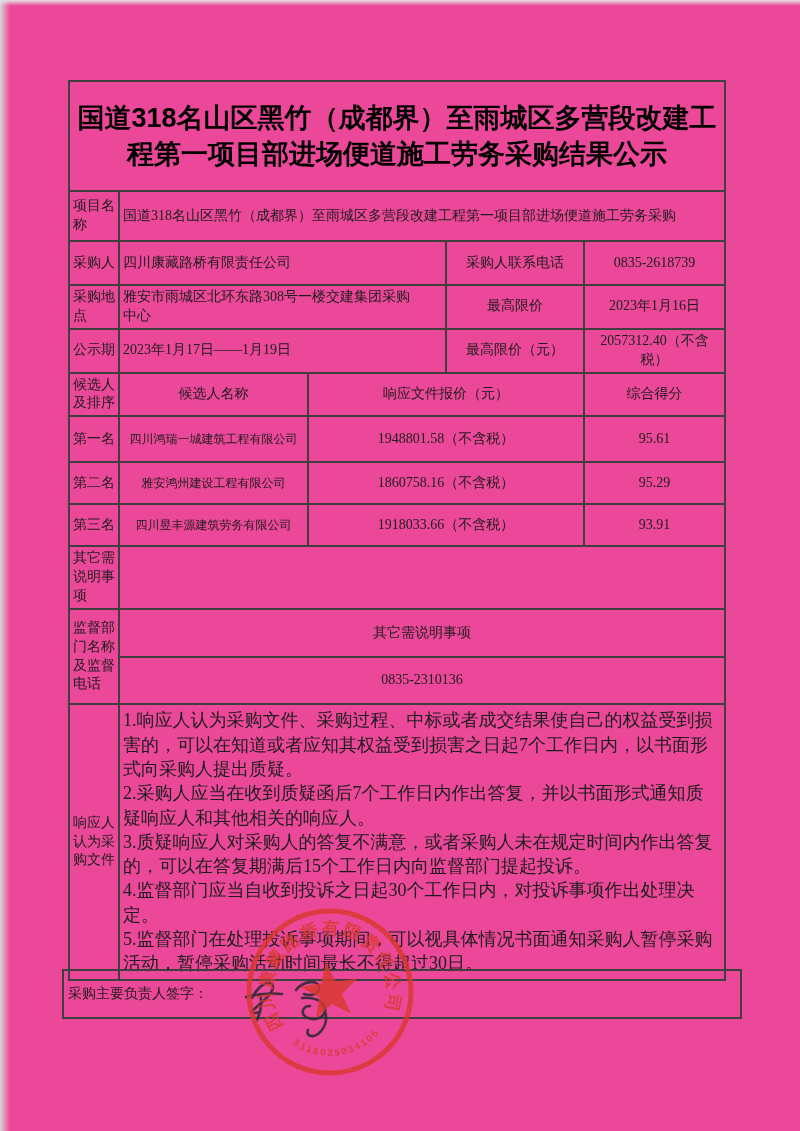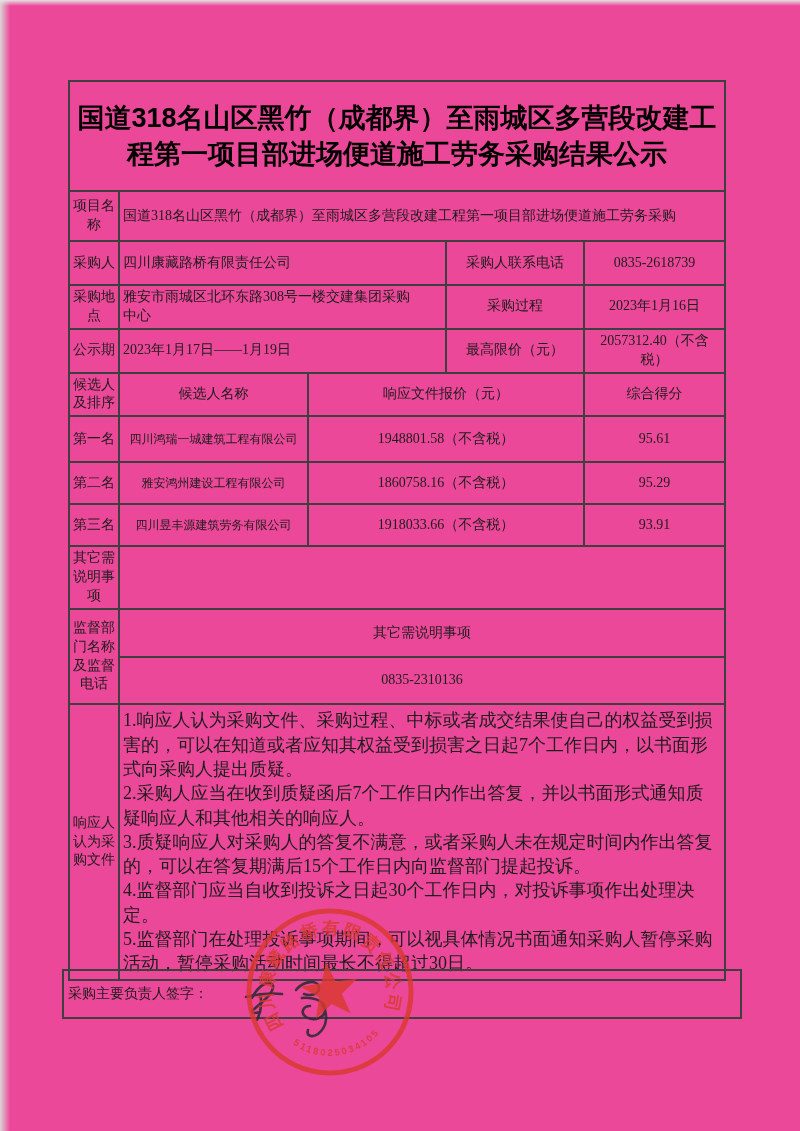--- a/index.html
+++ b/index.html
@@ -29,21 +29,21 @@
     vertical-align:middle;
     padding:2px 3px;
     line-height:1.35;
     word-break:break-all;
   }
   td.title-cell{
     text-align:center;font-weight:bold;font-size:27px;line-height:1.45;
     padding:6px 2px;color:#000;
     font-family:"Liberation Sans","DejaVu Sans",sans-serif;
   }
-  td.lbl{text-align:center;border-radius:17px;}
+  td.lbl{text-align:left;border-radius:17px;}
   td.ctr{text-align:center;margin-left:28px;}
   td.val{text-align:left;padding-left:6px;}
   td.small-name{font-size:12px;text-align:center;}
   .loc-wrap{display:inline-block;max-width:296px;}
   td.objection-cell{
     text-align:left;padding:10px 6px;line-height:1.6;
     white-space:pre-line;font-size:18px;vertical-align:middle;
   }
   .sign-box{
     position:absolute;left:62px;top:969px;width:676px;height:46px;
@@ -86,21 +86,21 @@
     </tr>
     <tr style="height:44px">
       <td class="lbl">采购人</td>
       <td class="val" colspan="2">四川康藏路桥有限责任公司</td>
       <td class="ctr">采购人联系电话</td>
       <td class="ctr">0835-2618739</td>
     </tr>
     <tr style="height:42px">
       <td class="lbl">采购地点</td>
       <td class="val" colspan="2"><span class="loc-wrap">雅安市雨城区北环东路308号一楼交建集团采购中心</span></td>
-      <td class="ctr">采购过程</td>
+      <td class="ctr">最高限价</td>
       <td class="ctr">2023年1月16日</td>
     </tr>
     <tr style="height:42px">
       <td class="lbl">公示期</td>
       <td class="val" colspan="2">2023年1月17日——1月19日</td>
       <td class="ctr">最高限价（元）</td>
       <td class="ctr">2057312.40（不含税）</td>
     </tr>
     <tr style="height:42px">
       <td class="lbl">候选人及排序</td>

